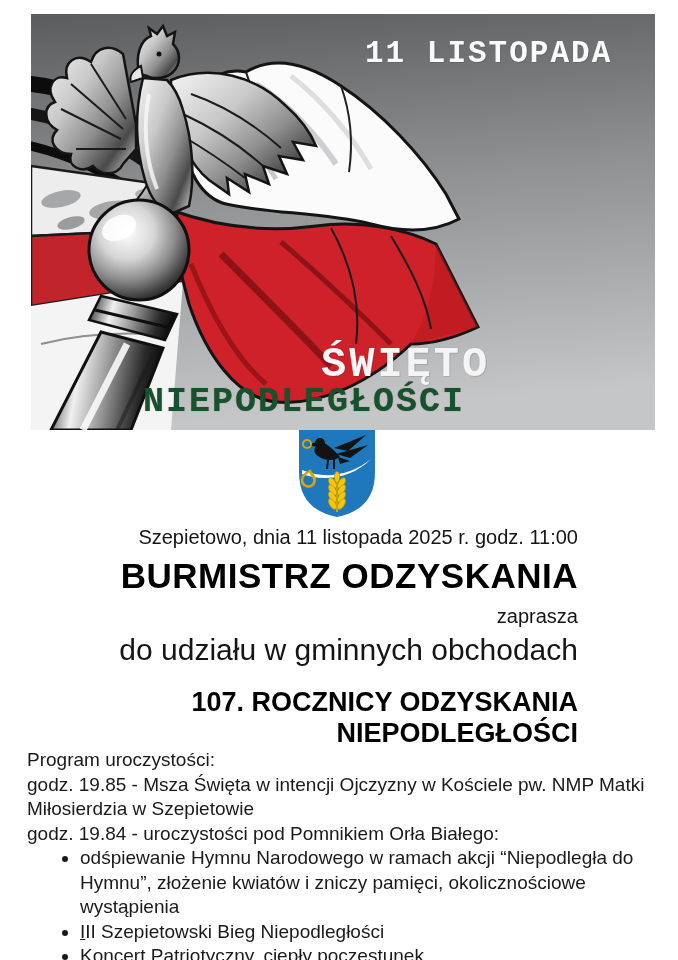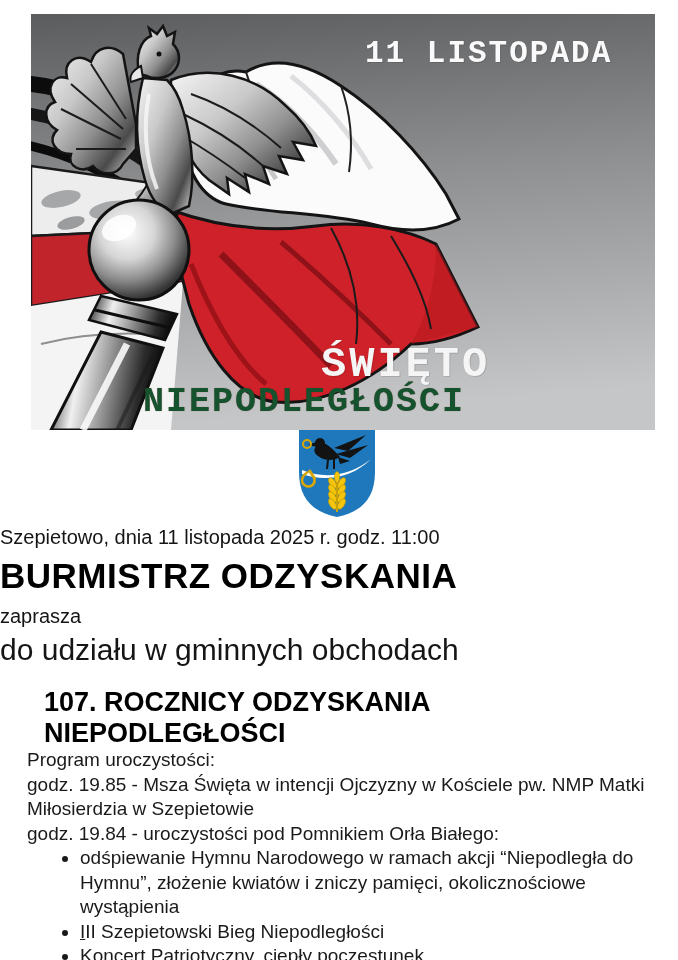--- a/index.html
+++ b/index.html
@@ -24,26 +24,26 @@
     text-shadow:0 0 1px rgba(0,0,0,.18), 1px 1px 0 rgba(0,0,0,.10);
   }
   .caption-top{left:334px;top:22px;font-size:31px;letter-spacing:2px;color:#fafafa;}
   .holiday-1{left:290px;top:327px;font-size:42px;letter-spacing:3px;color:#f5f5f5;}
   .holiday-2{left:112px;top:368px;font-size:35px;letter-spacing:2px;color:#14532d;
              text-shadow:0 0 1px rgba(120,10,12,.5);}
   
   .crest{position:absolute;left:296px;top:428px;width:82px;height:90px;}
   .crest svg{display:block;width:82px;height:90px;}
   
-  .centered{position:absolute;left:0;width:578px;text-align:left;}
+  .centered{position:absolute;left:0;width:578px;text-align:right;}
   .date-line{top:526px;font-size:20px;color:#151515;}
   .main-title{top:556px;font-size:35px;font-weight:bold;letter-spacing:.5px;color:#000;}
   .subtitle{top:605px;font-size:20px;color:#151515;}
   .invite-line{top:633px;font-size:30px;color:#151515;}
-  .anniversary{top:687px;font-size:27px;font-weight:bold;color:#000;padding-left:44px;}
+  .anniversary{top:687px;font-size:27px;font-weight:bold;color:#000;}
   .program{
     position:absolute;left:27px;top:748px;width:627px;
     font-size:19px;line-height:24.5px;color:#1a1a1a;
   }
   .program p{margin:0;}
   .program .bold{font-weight:normal;}
   .program ul{margin:0;padding:0 0 0 53px;list-style:disc outside;}
   .program li{margin:0;padding:0;}
   .u{text-decoration:underline;}
 </style>

